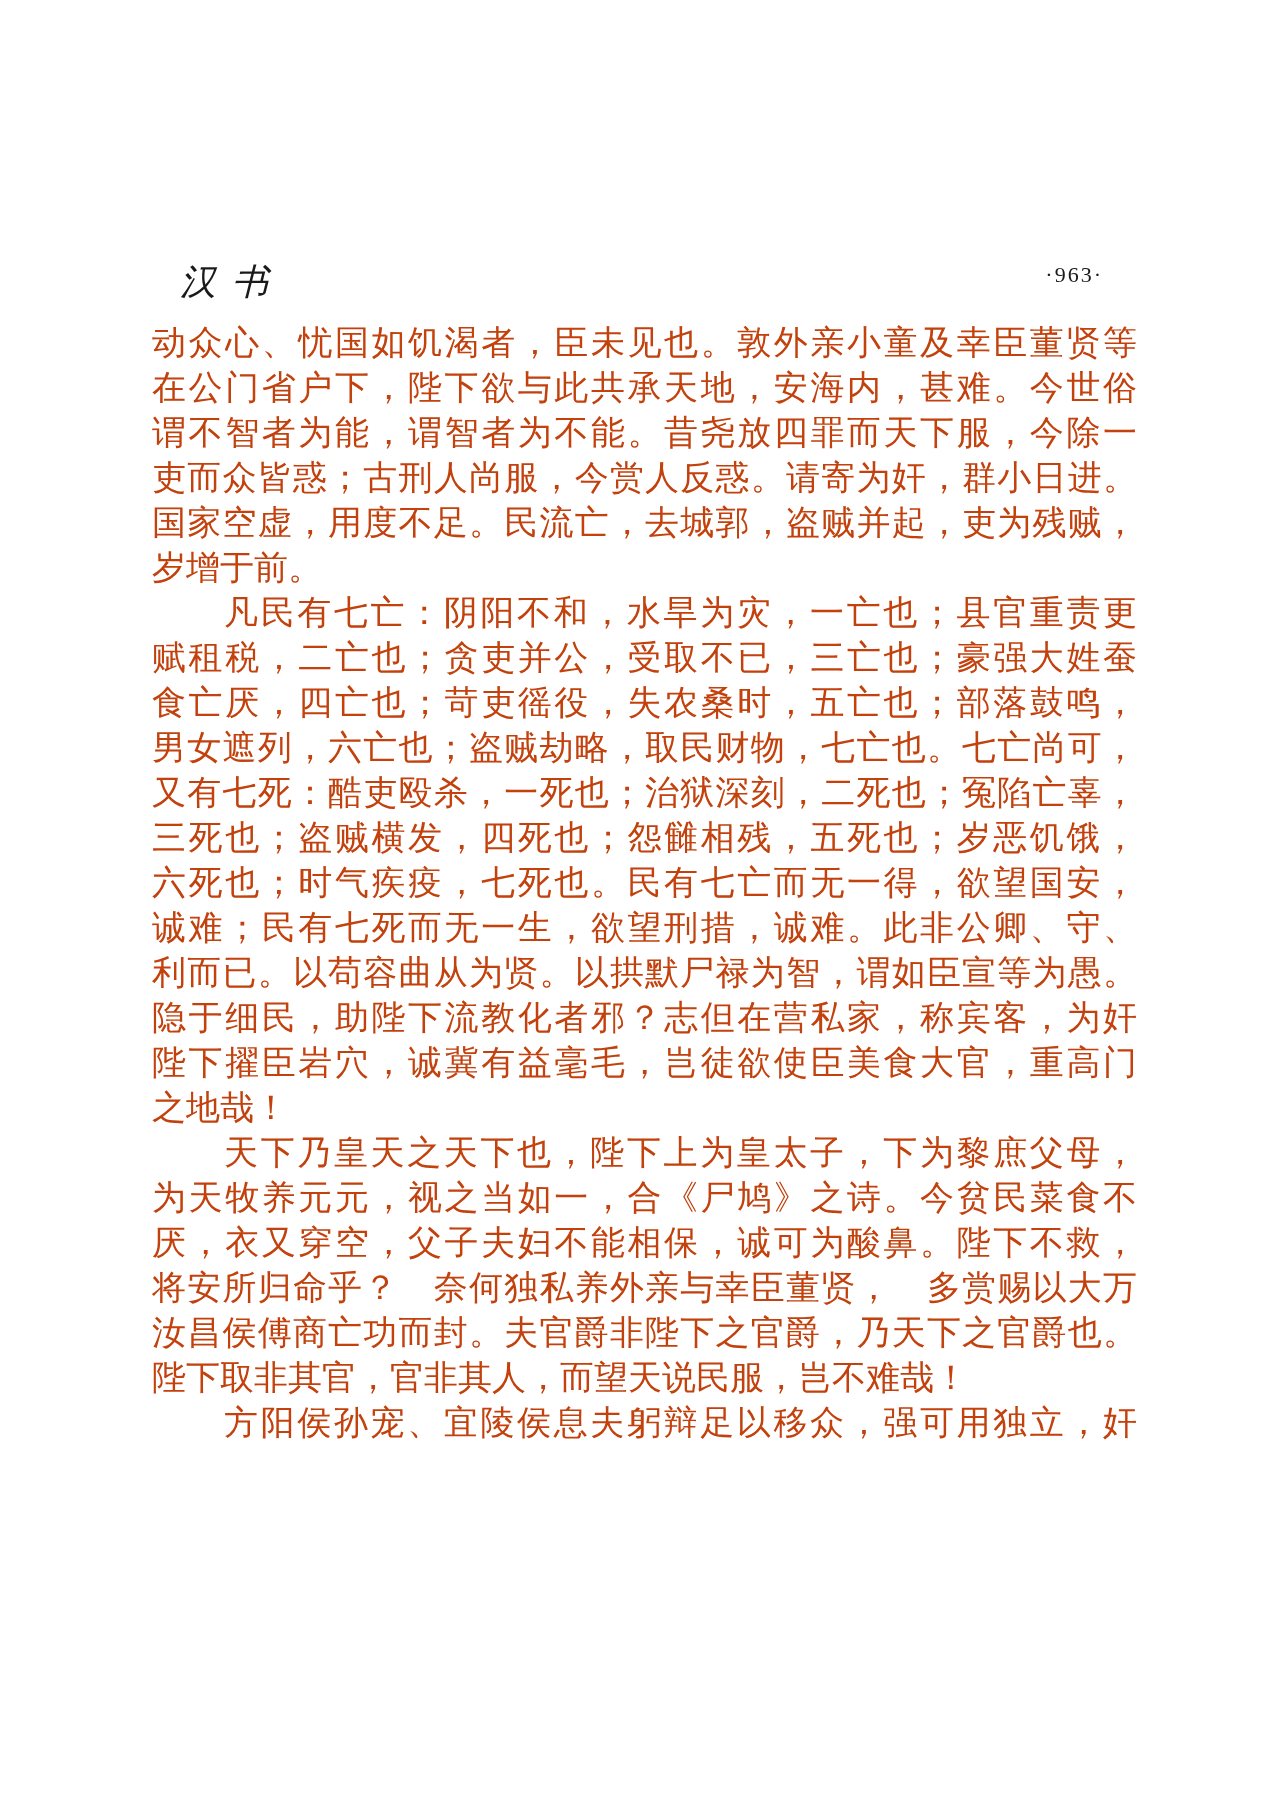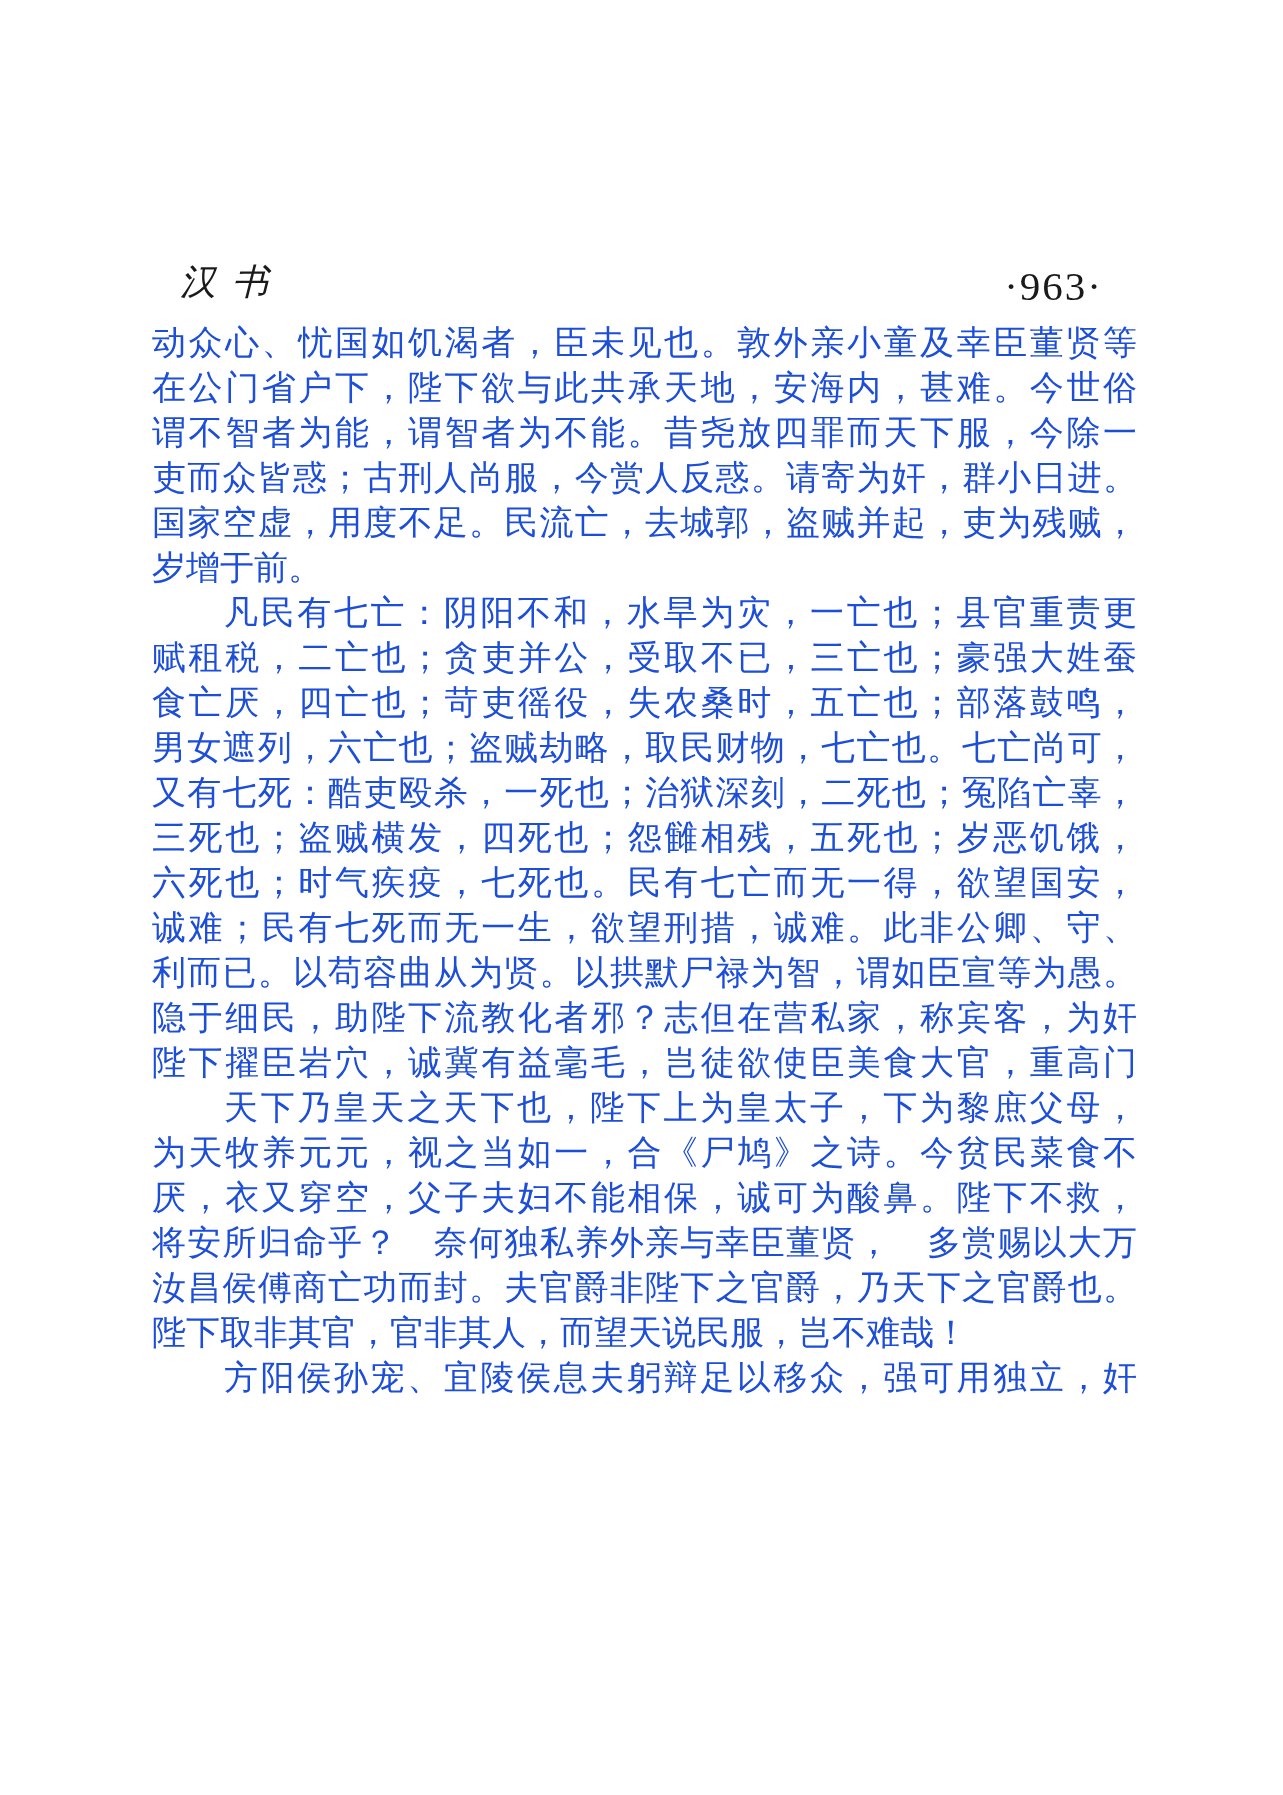--- a/index.html
+++ b/index.html
@@ -31,40 +31,40 @@
     letter-spacing: 16px;
     font-style: italic;          
     font-weight: 400;
     color: #1a1a1a;
     white-space: nowrap;
   }
   .page-number {
     position: absolute;
     right: 34px;
     top: 4px;
-    font-size: 41px;
+    font-size: 22px;
     letter-spacing: 2px;
     color: #1a1a1a;
     white-space: nowrap;
   }
   .body-text {
     position: absolute;
     top: 320px;
     left: 152px;
     width: 985px;
   }
   .text-line {
     font-size: 34px;
     line-height: 45px;
     height: 45px;
     text-align: justify;
     text-align-last: justify;
     text-justify: inter-character;
     white-space: nowrap;
-    color: #1d4ed8;
+    color: #c2410c;
   }
   .text-line.indent {
     text-indent: 72px;
   }
   .text-line.para-end {
     text-align-last: left;
   }
 </style>
 </head>
 <body>
@@ -87,20 +87,21 @@
       <div class="text-line">赋租税，二亡也；贪吏并公，受取不已，三亡也；豪强大姓蚕</div>
       <div class="text-line">食亡厌，四亡也；苛吏徭役，失农桑时，五亡也；部落鼓鸣，</div>
       <div class="text-line">男女遮列，六亡也；盗贼劫略，取民财物，七亡也。七亡尚可，</div>
       <div class="text-line">又有七死：酷吏殴杀，一死也；治狱深刻，二死也；冤陷亡辜，</div>
       <div class="text-line">三死也；盗贼横发，四死也；怨雠相残，五死也；岁恶饥饿，</div>
       <div class="text-line">六死也；时气疾疫，七死也。民有七亡而无一得，欲望国安，</div>
       <div class="text-line">诚难；民有七死而无一生，欲望刑措，诚难。此非公卿、守、</div>
       <div class="text-line">利而已。以苟容曲从为贤。以拱默尸禄为智，谓如臣宣等为愚。</div>
       <div class="text-line">隐于细民，助陛下流教化者邪？志但在营私家，称宾客，为奸</div>
       <div class="text-line">陛下擢臣岩穴，诚冀有益毫毛，岂徒欲使臣美食大官，重高门</div>
+      <div class="text-line para-end">之地哉！</div>
       <div class="text-line indent">天下乃皇天之天下也，陛下上为皇太子，下为黎庶父母，</div>
       <div class="text-line">为天牧养元元，视之当如一，合《尸鸠》之诗。今贫民菜食不</div>
       <div class="text-line">厌，衣又穿空，父子夫妇不能相保，诚可为酸鼻。陛下不救，</div>
       <div class="text-line">将安所归命乎？　奈何独私养外亲与幸臣董贤，　多赏赐以大万</div>
       <div class="text-line">汝昌侯傅商亡功而封。夫官爵非陛下之官爵，乃天下之官爵也。</div>
       <div class="text-line para-end">陛下取非其官，官非其人，而望天说民服，岂不难哉！</div>
       <div class="text-line indent">方阳侯孙宠、宜陵侯息夫躬辩足以移众，强可用独立，奸</div>
     </div>
 
 </div>

